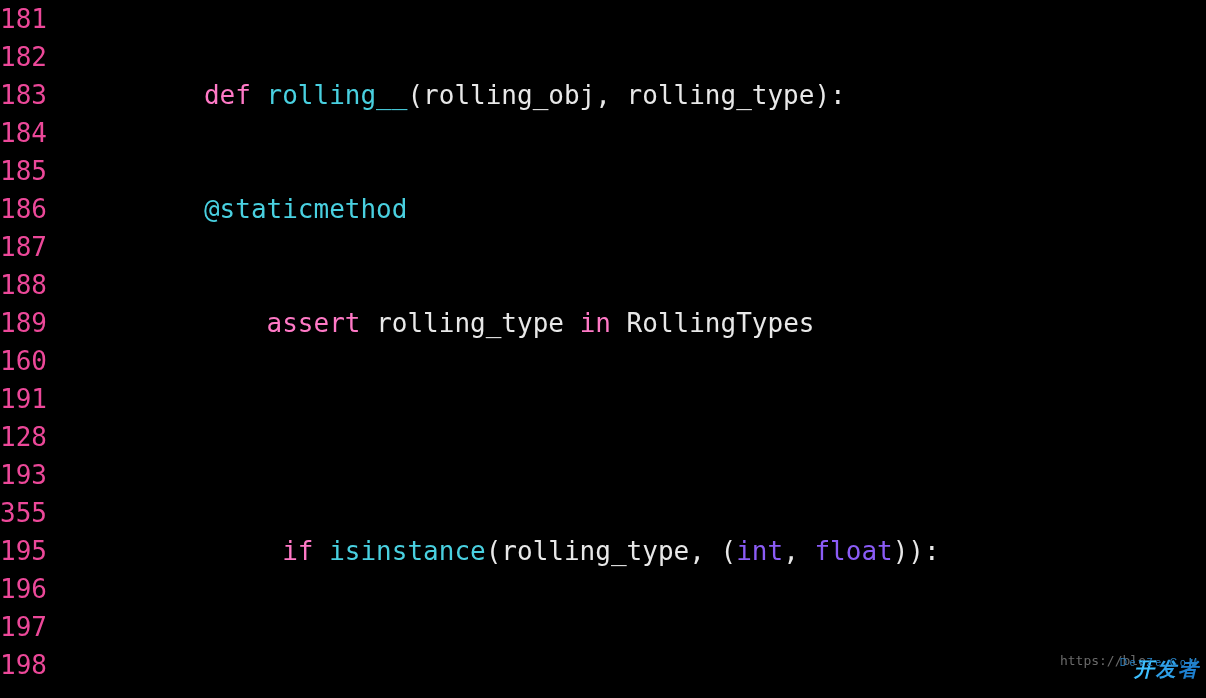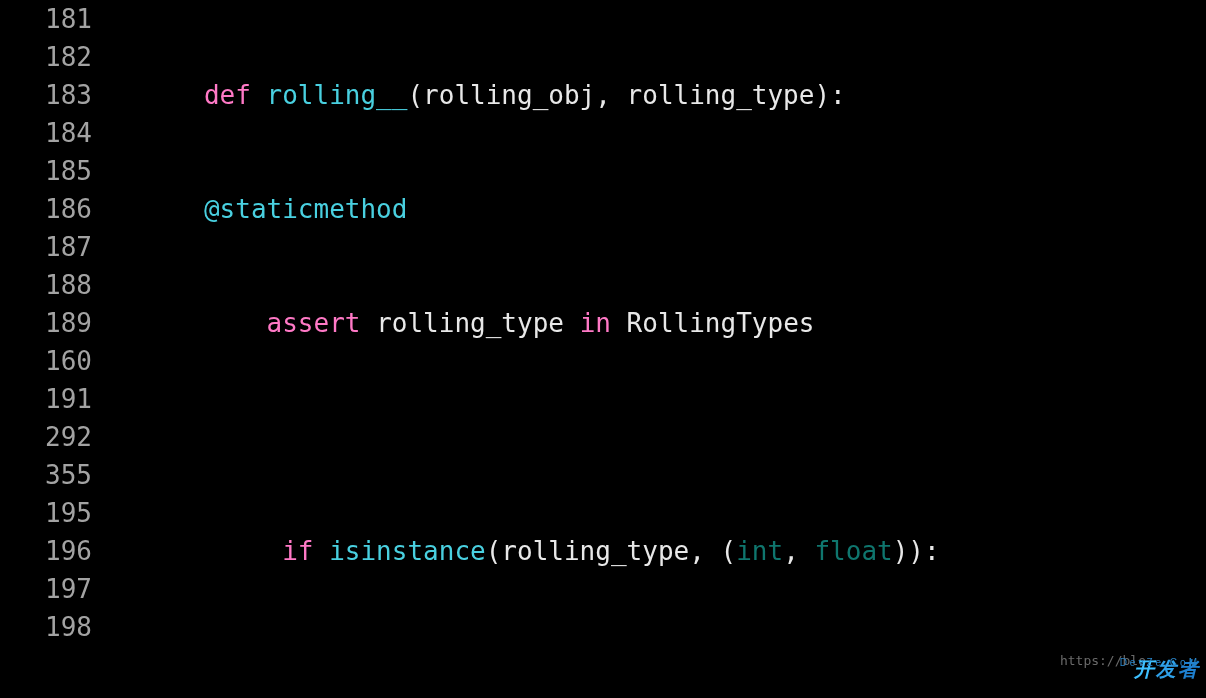--- a/index.html
+++ b/index.html
@@ -1,24 +1,24 @@
 <!DOCTYPE html>
 <html><head>
 <meta charset="utf-8">
 <style>
   html,body{margin:0;padding:0;background:#000;font-family:"Menlo","Consolas","DejaVu Sans Mono",monospace;font-size:26px;line-height:38px;color:#e8e8e8;overflow:hidden;width:1206px;height:698px}
   .editor{position:relative;display:flex;width:1206px;height:698px}
-  .gutter{width:92px;text-align:right;color:#a3a3a3;padding-right:18px;user-select:none}
+  .gutter{width:92px;text-align:left;color:#ec4899;padding-right:18px;user-select:none}
   .gutter .ln{display:block}
   .code{flex:1;white-space:pre;color:#e8e8e8;position:relative}
   .code .row{display:block;height:38px}
   .kw{color:#ff79c6}          
   .dec{color:#49d0e0}         
   .fn{color:#49d0e0}          
-  .ty{color:#0f766e}         
+  .ty{color:#8b5cf6}         
   .num{color:#c29bff}         
   .op{color:#ff79c6}          
   .txt{color:#e8e8e8}
   .foot{position:absolute;bottom:18px;right:60px;font-size:13px;color:#6a6a6a}
   .brand{position:absolute;bottom:10px;right:6px;font-family:Liberation Serif, serif;font-weight:700;font-style:italic;font-size:20px;letter-spacing:2px}
   .brand .a{color:#3dc0ff}.brand .b{color:#2fa0e8}.brand .c{color:#1e80d0}
   .brand-sub{position:absolute;bottom:16px;right:6px;font-family:"Arial",sans-serif;font-size:10px;letter-spacing:3px;color:#2a85c8}
 </style>
 </head>
 <body>
@@ -29,21 +29,22 @@
     <span class="ln">182</span>
     <span class="ln">183</span>
     <span class="ln">184</span>
     <span class="ln">185</span>
     <span class="ln">186</span>
     <span class="ln">187</span>
     <span class="ln">188</span>
     <span class="ln">189</span>
     <span class="ln">160</span>
     <span class="ln">191</span>
-    <span class="ln">292</span>
+    <span class="ln">128</span>
+    <span class="ln">193</span>
     <span class="ln">355</span>
     <span class="ln">195</span>
     <span class="ln">196</span>
     <span class="ln">197</span>
     <span class="ln">198</span>
   </div>
 
   <div class="code">
     <span class="row"><span>      </span><span class="kw">def</span><span> </span><span class="fn">rolling__</span><span class="txt">(rolling_obj, rolling_type):</span></span>
     <span class="row"><span>      </span><span class="dec">@staticmethod</span></span>

